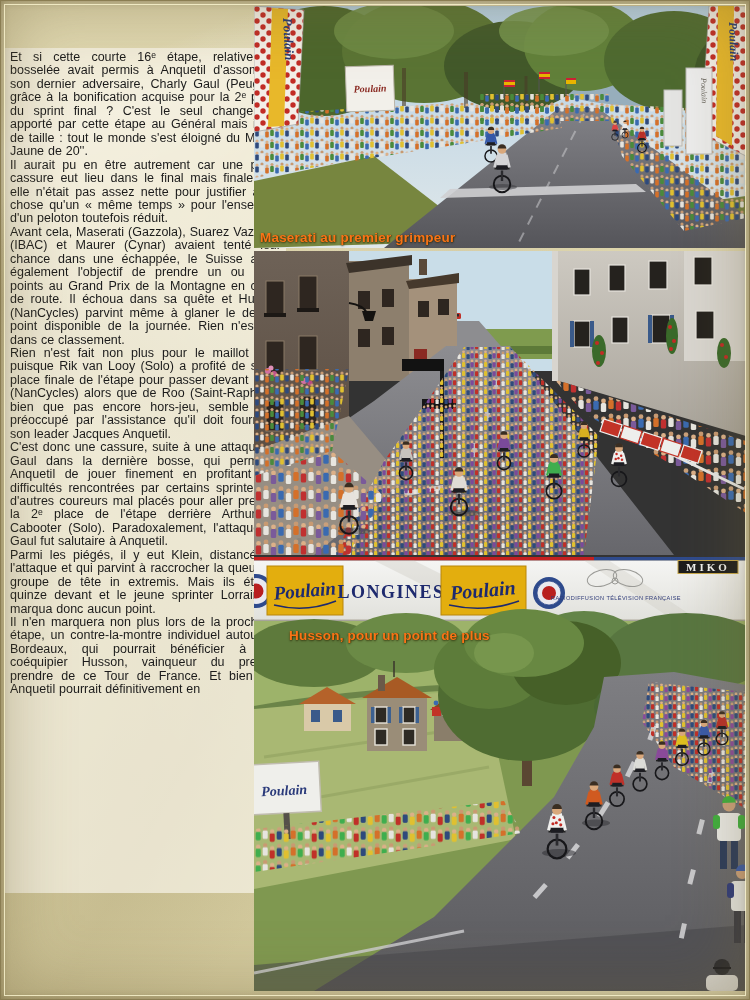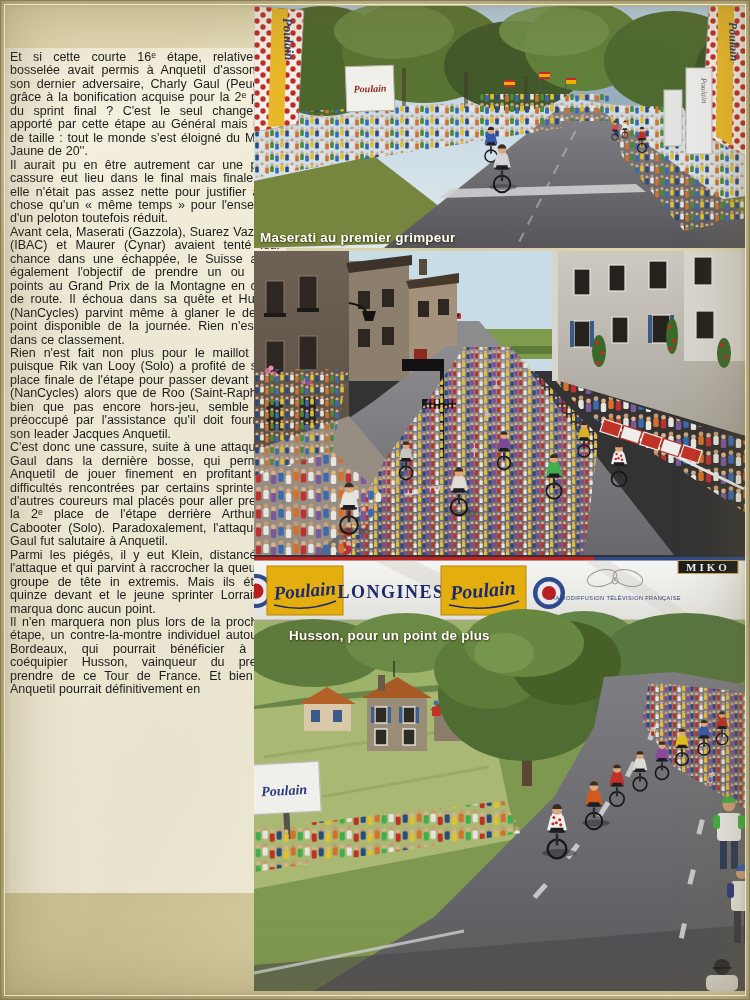--- a/index.html
+++ b/index.html
@@ -38,21 +38,21 @@
     word-spacing:.4px;
   }
   
   .shot{position:absolute;left:253px;width:492px;z-index:3;overflow:hidden;background:#333;}
   .shot svg{display:block;}
   #shot1{top:5px;height:242px;}
   #shot2{top:250px;height:351px;}
   #shot3{top:556px;height:434px;}
   .caption{
     position:absolute;z-index:4;
-    color:#ffffff;font-weight:bold;font-size:13.5px;letter-spacing:.2px;
+    color:#f97316;font-weight:bold;font-size:13.5px;letter-spacing:.2px;
     text-shadow:0 1px 2px rgba(40,35,0,.75), 1px 0 1px rgba(60,50,0,.6);
     white-space:nowrap;
   }
   #cap1{left:6px;bottom:3px;}
   #cap2{right:8px;bottom:3px;}
   #cap3{left:7px;top:71px;margin-left:28px;}
 </style>
 </head>
 <body>
 

